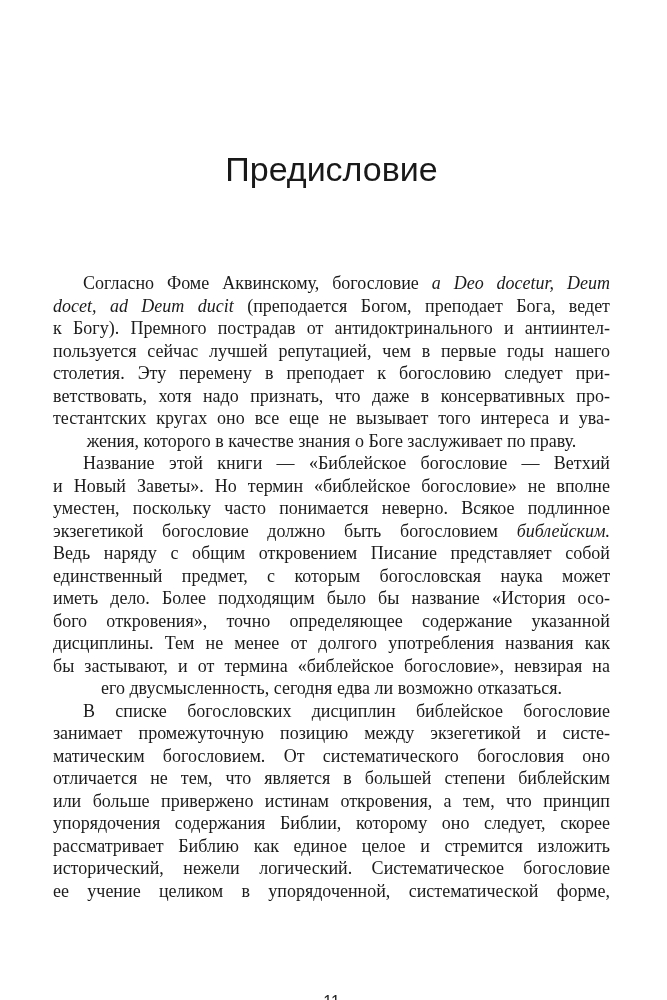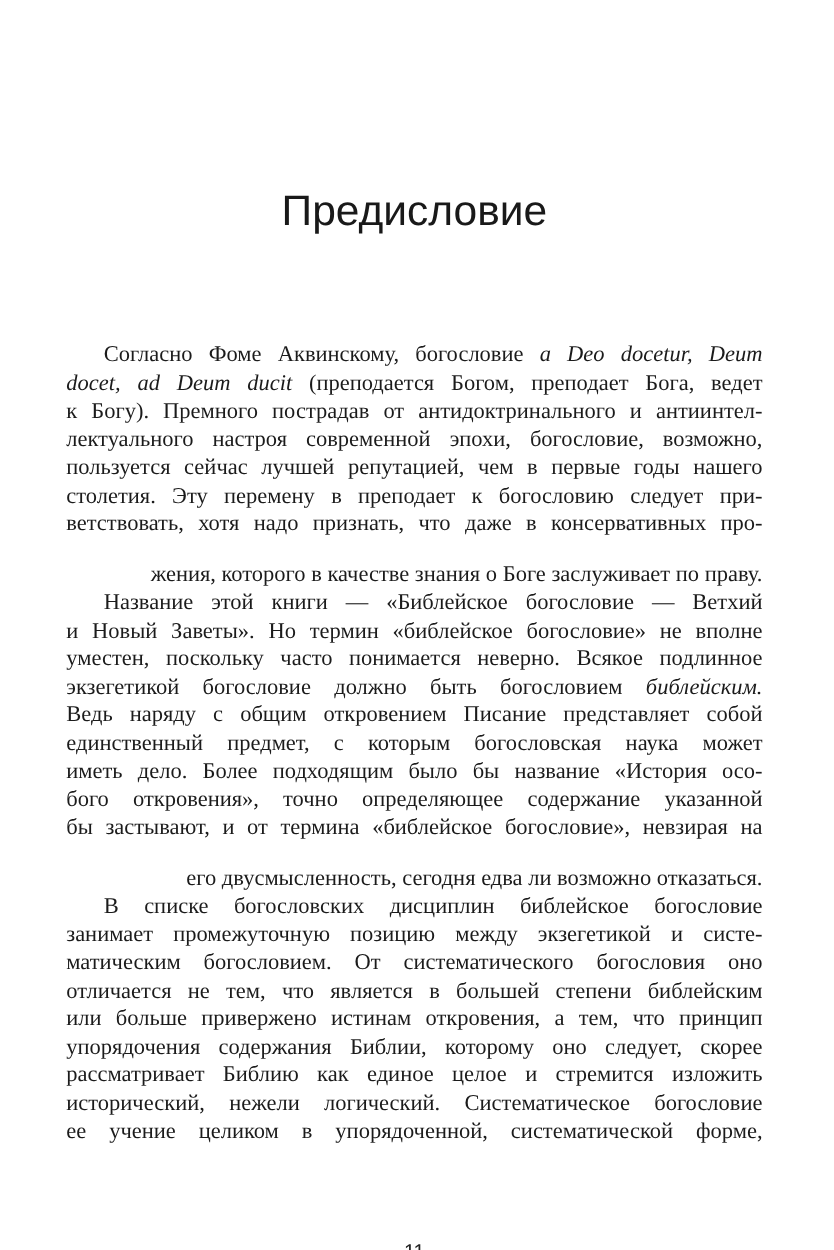--- a/index.html
+++ b/index.html
@@ -36,23 +36,22 @@
     font-family: Liberation Serif, serif;
     font-size: 18px;
     line-height: 22.5px;
     color: #1b1b1b;
   }
   .line {
     text-align: justify;
     text-align-last: justify;
   }
   .line.par-end {
-    text-align: right;
+    text-align: center;
     text-align-last: auto;
-    margin-top: 18px;
   }
   .line.indent {
     text-indent: 30px;
   }
   .it {
     font-style: italic;
   }
   .page-number {
     position: absolute;
     top: 954px;
@@ -69,33 +68,34 @@
 </head>
 <body>
 
 <div class="sheet">
   <h1 class="chapter-title">Предисловие</h1>
 
   <div class="body-text">
       <div class="line indent"><span>Согласно Фоме Аквинскому, богословие </span><span class="it">a Deo docetur, Deum</span></div>
       <div class="line"><span class="it">docet, ad Deum ducit</span><span> (преподается Богом, преподает Бога, ведет</span></div>
       <div class="line"><span>к Богу). Премного пострадав от антидоктринального и антиинтел-</span></div>
-      <div class="line"><span>лектуального настроя современной эпохи, богословие, возможно,</span></div>
       <div class="line"><span>пользуется сейчас лучшей репутацией, чем в первые годы нашего</span></div>
       <div class="line"><span>столетия. Эту перемену в преподает к богословию следует при-</span></div>
       <div class="line"><span>ветствовать, хотя надо признать, что даже в консервативных про-</span></div>
+      <div class="line"><span>тестантских кругах оно все еще не вызывает того интереса и ува-</span></div>
       <div class="line par-end"><span>жения, которого в качестве знания о Боге заслуживает по праву.</span></div>
       <div class="line indent"><span>Название этой книги — «Библейское богословие — Ветхий</span></div>
       <div class="line"><span>и Новый Заветы». Но термин «библейское богословие» не вполне</span></div>
       <div class="line"><span>уместен, поскольку часто понимается неверно. Всякое подлинное</span></div>
       <div class="line"><span>экзегетикой богословие должно быть богословием </span><span class="it">библейским.</span></div>
       <div class="line"><span>Ведь наряду с общим откровением Писание представляет собой</span></div>
       <div class="line"><span>единственный предмет, с которым богословская наука может</span></div>
       <div class="line"><span>иметь дело. Более подходящим было бы название «История осо-</span></div>
       <div class="line"><span>бого откровения», точно определяющее содержание указанной</span></div>
+      <div class="line"><span>дисциплины. Тем не менее от долгого употребления названия как</span></div>
       <div class="line"><span>бы застывают, и от термина «библейское богословие», невзирая на</span></div>
       <div class="line par-end"><span>его двусмысленность, сегодня едва ли возможно отказаться.</span></div>
       <div class="line indent"><span>В списке богословских дисциплин библейское богословие</span></div>
       <div class="line"><span>занимает промежуточную позицию между экзегетикой и систе-</span></div>
       <div class="line"><span>матическим богословием. От систематического богословия оно</span></div>
       <div class="line"><span>отличается не тем, что является в большей степени библейским</span></div>
       <div class="line"><span>или больше привержено истинам откровения, а тем, что принцип</span></div>
       <div class="line"><span>упорядочения содержания Библии, которому оно следует, скорее</span></div>
       <div class="line"><span>рассматривает Библию как единое целое и стремится изложить</span></div>
       <div class="line"><span>исторический, нежели логический. Систематическое богословие</span></div>

